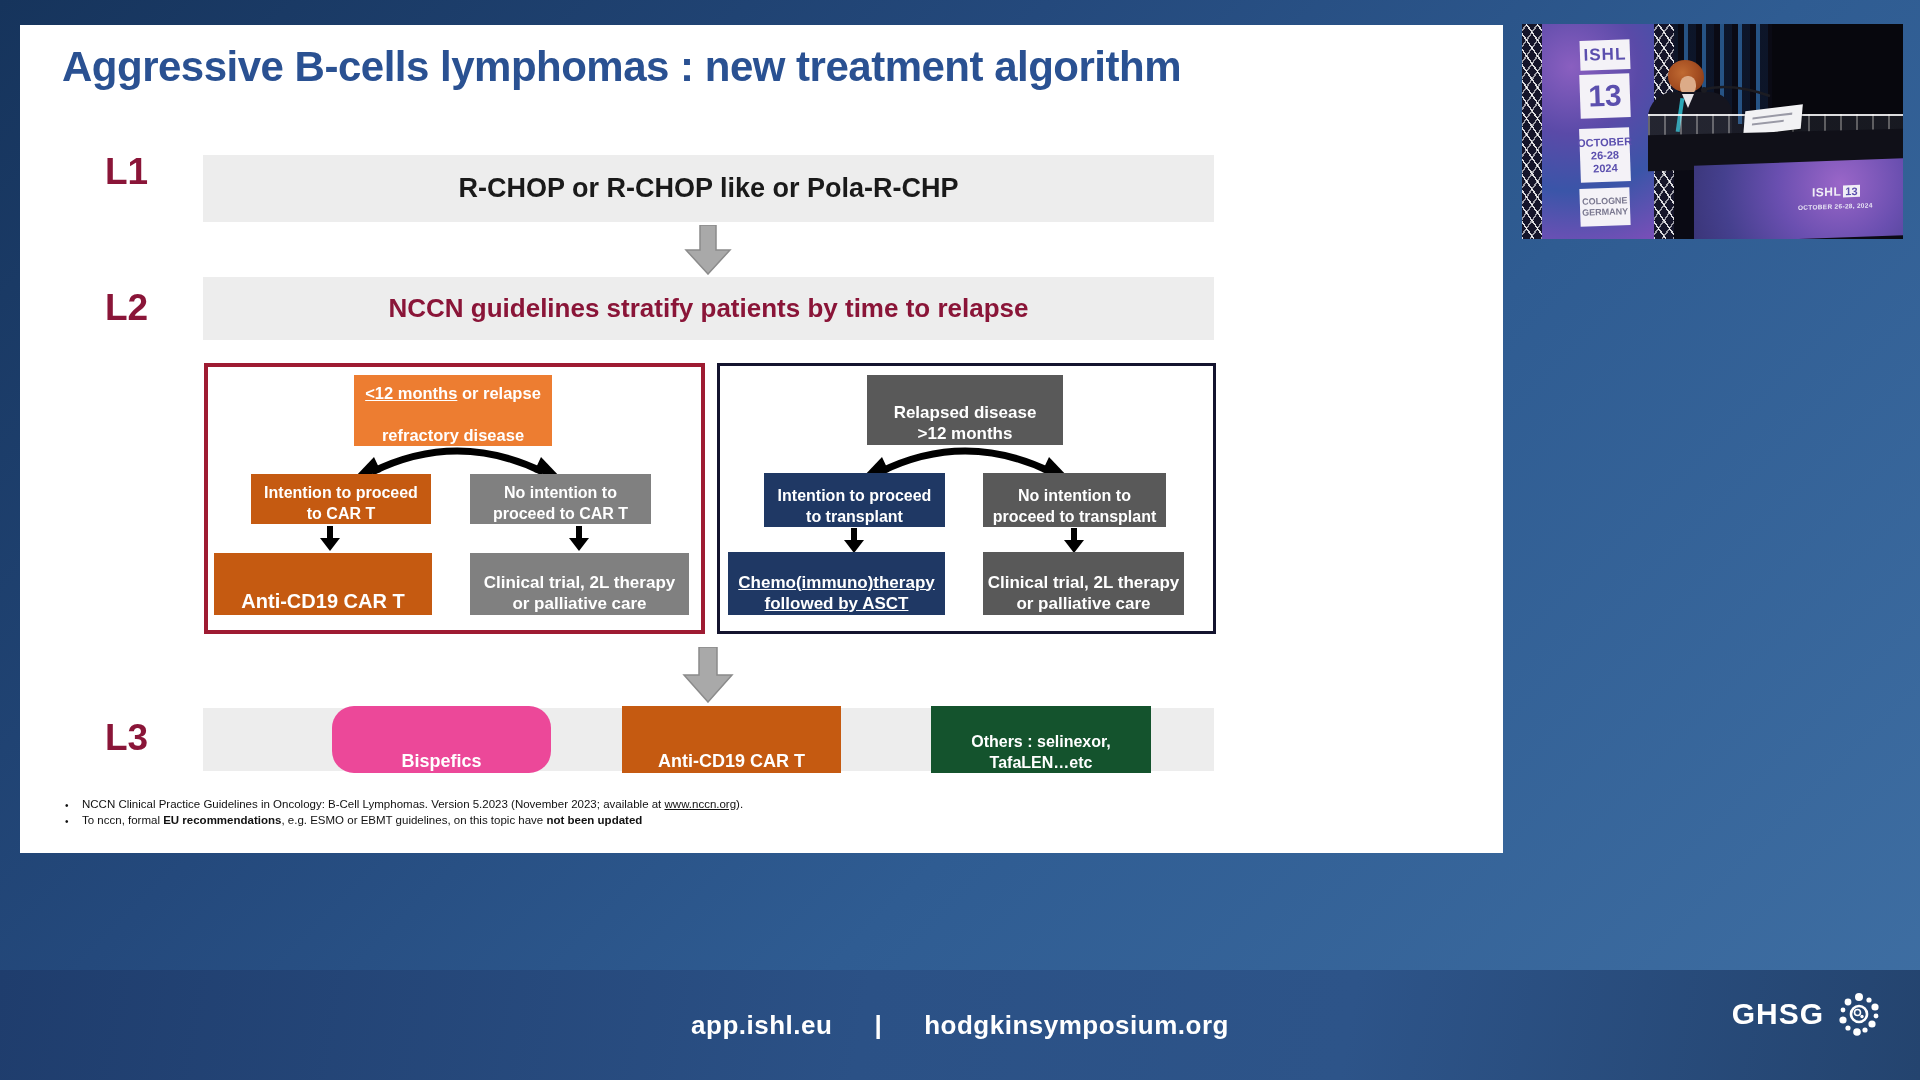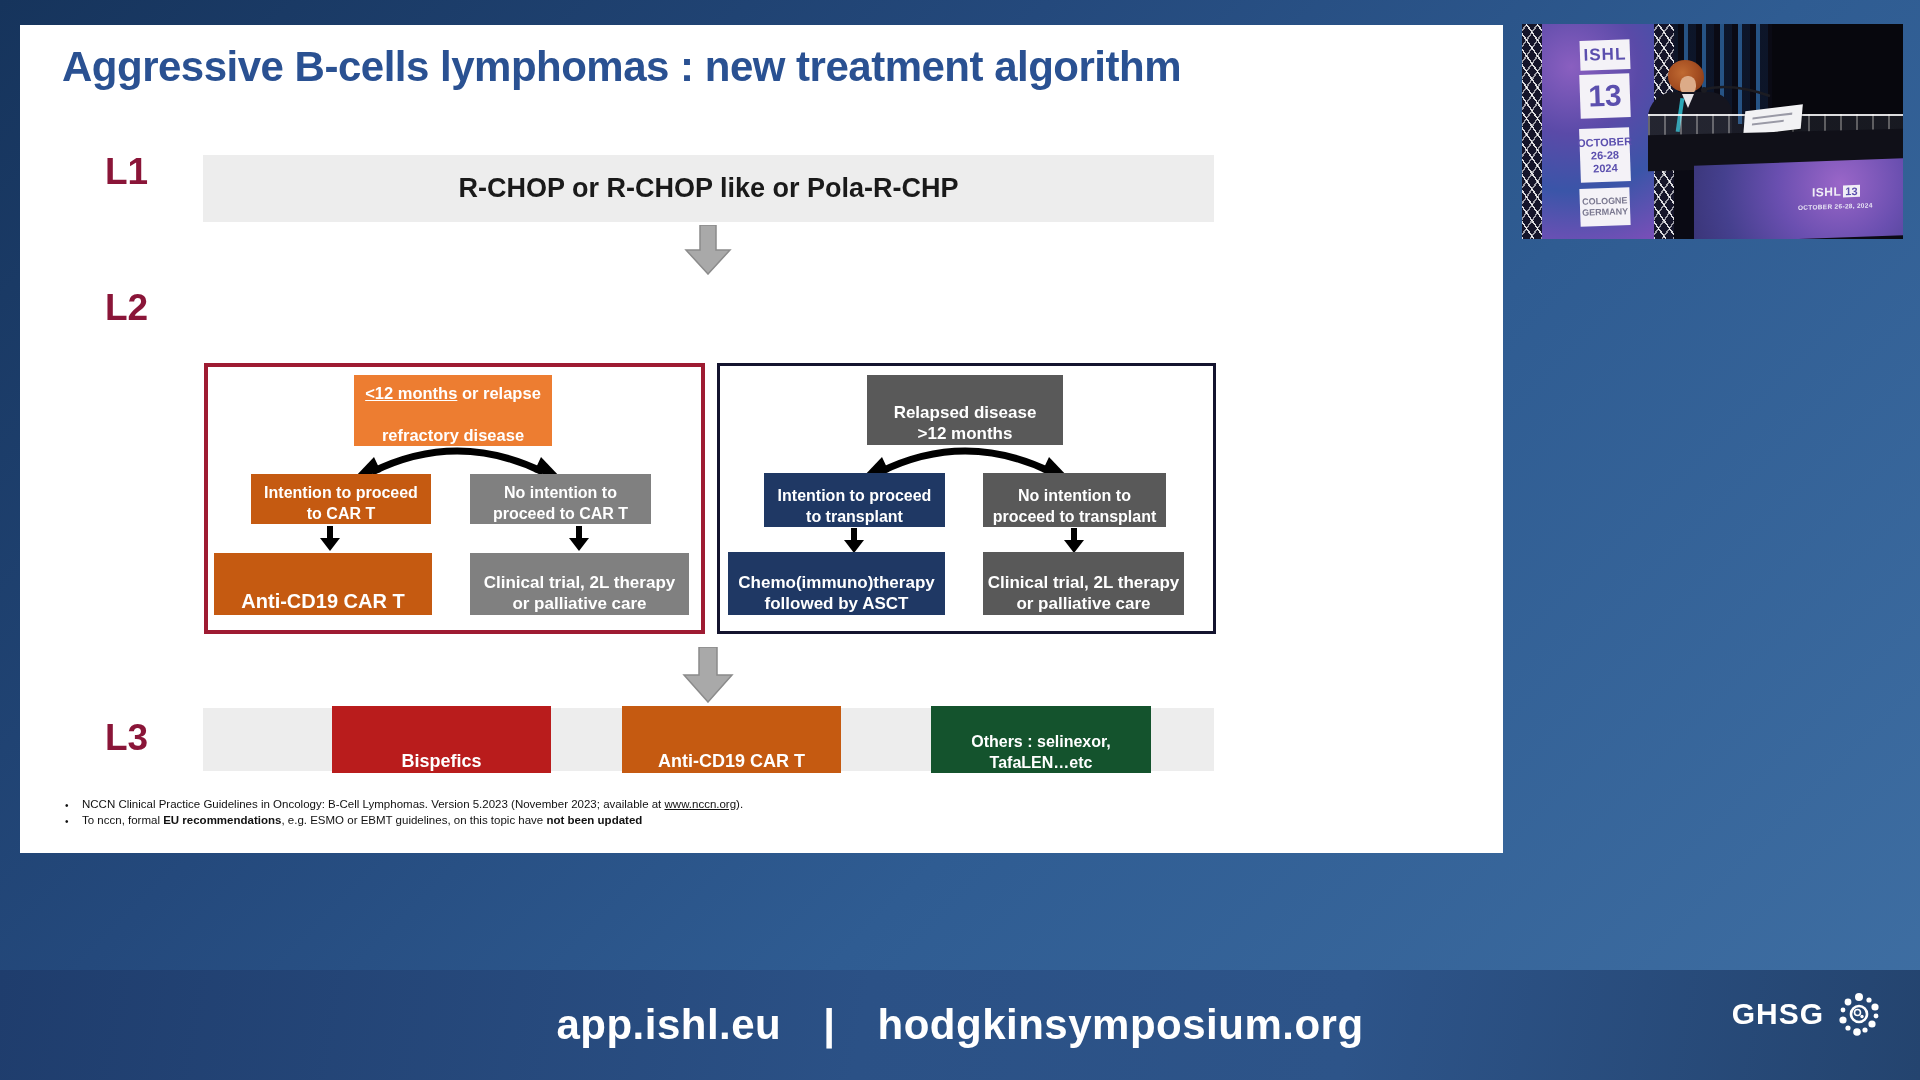--- a/index.html
+++ b/index.html
@@ -23,21 +23,21 @@
   .panel{position:absolute;top:338px;height:271px;background:#fff;box-sizing:border-box;}
   .panel-early{left:184px;width:501px;border:4px solid #9e1b32;}
   .panel-late{left:697px;width:499px;border:3px solid #14142e;}
   .fbox{position:absolute;display:flex;align-items:flex-end;justify-content:center;
         text-align:center;color:#fff;font-weight:bold;white-space:pre-line;line-height:1.28;}
   .c-orange{background:#ED7D31;}
   .c-dkorange{background:#C55A11;}
   .c-gray{background:#808080;}
   .c-dkgray{background:#595959;}
   .c-navy{background:#1F3864;}
-  .c-brown{background:#b91c1c;}
+  .c-brown{background:#ec4899;border-radius:22px;}
   .c-blue{background:#14532d;}
   .u{text-decoration:underline;}
   .small-arrow,.curve-arrow{position:absolute;}
   
   .footnotes{position:absolute;left:45px;top:772px;font-size:11.5px;color:#111;line-height:15px;}
   .fn-row{display:flex;align-items:flex-start;}
   .fn-bullet{width:17px;font-size:10px;padding-top:1px;}
   .fn b{font-weight:bold;}
   
   .thumb{position:absolute;left:1522px;top:24px;width:381px;height:215px;background:#0a0a14;overflow:hidden;}
@@ -73,21 +73,21 @@
   .podium-front{position:absolute;left:172px;top:138px;width:209px;height:77px;transform:skewY(-2deg);
       background:radial-gradient(circle at 70% 30%,#9a66c8 0%,#6a4fb0 40%,#45408e 75%,#3a3578 100%);}
   .podium-logo{position:absolute;left:118px;top:24px;display:flex;align-items:center;gap:2px;}
   .pl-brand{color:#f0eef6;font-weight:bold;font-size:12px;letter-spacing:.5px;}
   .pl-chip{background:#f0eef6;color:#5b4fae;font-weight:bold;font-size:11px;padding:0 2px;}
   .pl-date{position:absolute;left:104px;top:42px;font-size:6.5px;font-weight:bold;color:#e8e4f4;letter-spacing:.3px;}
   
   .footer-bar{position:absolute;left:0;top:970px;width:1920px;height:110px;
       background:linear-gradient(100deg,#1f3d6d 0%,#2b5186 45%,#2d5489 70%,#24446f 100%);
       display:flex;align-items:center;justify-content:center;}
-  .footer-urls{display:flex;align-items:center;gap:42px;color:#fff;font-weight:bold;font-size:42px;letter-spacing:.5px;}
+  .footer-urls{display:flex;align-items:center;gap:42px;color:#fff;font-weight:bold;font-size:26px;letter-spacing:.5px;}
   .ghsg{position:absolute;right:38px;top:0;height:88px;display:flex;align-items:center;gap:12px;color:#fff;}
   .ghsg-text{font-size:30px;font-weight:bold;letter-spacing:1px;}
 </style>
 </head>
 <body>
 
 <div class="stage">
 
   <div class="slide">
 
@@ -96,20 +96,23 @@
     <div class="lvl" style="top:126px;">L1</div>
     <div class="bar bar-l1">
       <div class="bar-text">R-CHOP or R-CHOP like or Pola-R-CHP</div>
     </div>
 
     <svg class="down-arrow" style="left:660px;top:200px;" width="56" height="50" viewBox="0 0 56 50">
       <path d="M20,0 h16 v25 h14 L28,49 L6,25 h14 z" fill="#a9a9a9" stroke="#8b8b8b" stroke-width="1.5"></path>
     </svg>
 
     <div class="lvl" style="top:262px;">L2</div>
+    <div class="bar bar-l2">
+      <div class="bar-text">NCCN guidelines stratify patients by time to relapse</div>
+    </div>
 
     <div class="panel panel-early"></div>
 
     <div class="fbox c-orange" style="left:334px;top:350px;width:198px;height:71px;font-size:16.5px;">
       <span><span>Relapsed disease</span><br>
       <span class="u">&lt;12 months</span><span> or relapse</span><br>
       <span>refractory disease</span></span>
     </div>
 
     <svg class="curve-arrow" style="left:330px;top:419px;" width="215" height="36" viewBox="0 0 215 36">
@@ -154,21 +157,21 @@
 
     <svg class="small-arrow" style="left:821px;top:503px;" width="26" height="26" viewBox="0 0 26 26">
       <rect x="10" y="0" width="6" height="12" fill="#000"></rect>
         <polygon points="3,12 23,12 13,25" fill="#000"></polygon>
     </svg>
     <svg class="small-arrow" style="left:1041px;top:503px;" width="26" height="26" viewBox="0 0 26 26">
       <rect x="10" y="0" width="6" height="12" fill="#000"></rect>
         <polygon points="3,12 23,12 13,25" fill="#000"></polygon>
     </svg>
 
-    <div class="fbox c-navy" style="left:708px;top:527px;width:217px;height:63px;font-size:17px;">Chemo(immuno)therapy
+    <div class="fbox c-navy" style="left:708px;top:527px;width:217px;height:63px;font-size:17px;text-decoration:underline;">Chemo(immuno)therapy
 followed by ASCT</div>
     <div class="fbox c-dkgray" style="left:963px;top:527px;width:201px;height:63px;font-size:17px;">Clinical trial, 2L therapy
 or palliative care</div>
 
     <svg class="down-arrow" style="left:658px;top:622px;" width="60" height="56" viewBox="0 0 60 56">
       <path d="M21,0 h18 v28 h15 L30,55 L6,28 h15 z" fill="#a9a9a9" stroke="#8b8b8b" stroke-width="1.5"></path>
     </svg>
 
     <div class="lvl" style="top:692px;">L3</div>
     <div class="bar bar-l3"></div>

